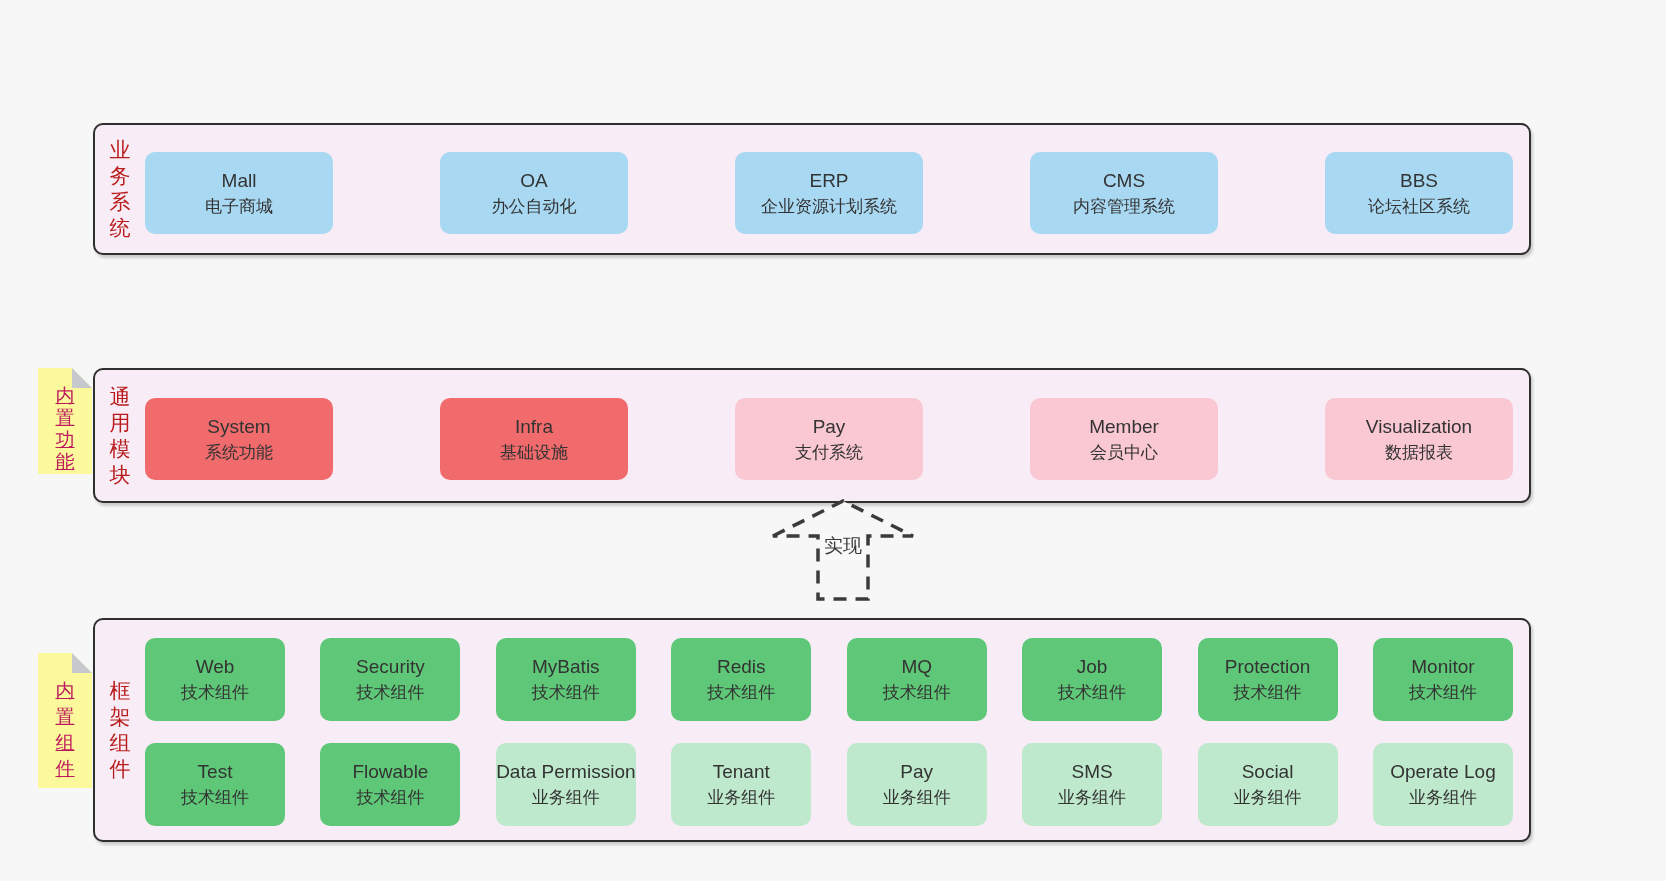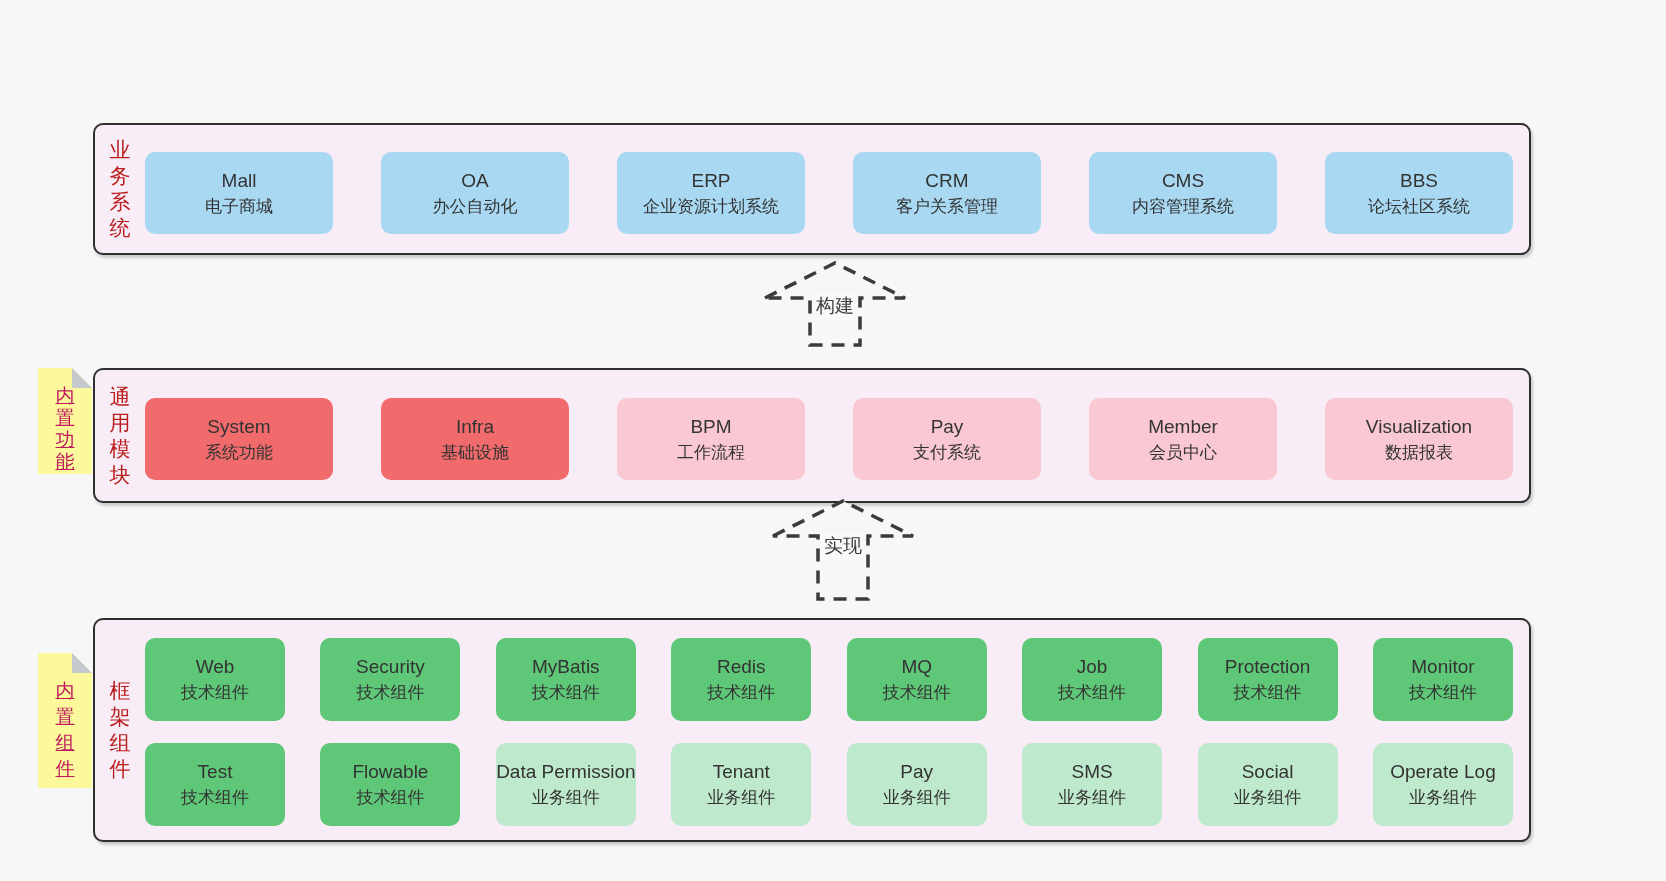--- a/index.html
+++ b/index.html
@@ -92,40 +92,30 @@
         </div>
         <div class="box blue wide">
           <div class="name">OA</div>
           <div class="sub">办公自动化</div>
         </div>
         <div class="box blue wide">
           <div class="name">ERP</div>
           <div class="sub">企业资源计划系统</div>
         </div>
         <div class="box blue wide">
-          <div class="name">CRM</div>
-          <div class="sub">客户关系管理</div>
-        </div>
-        <div class="box blue wide">
           <div class="name">CMS</div>
           <div class="sub">内容管理系统</div>
         </div>
         <div class="box blue wide">
           <div class="name">BBS</div>
           <div class="sub">论坛社区系统</div>
         </div>
       </div>
   </section>
 
-  <div class="arrow" id="arrow-1">
-    <svg width="150" height="88" viewBox="0 0 150 88">
-      <polygon class="arrow-polygon" points="5,38 75,3 145,38 100,38 100,85 50,85 50,38"></polygon>
-    </svg>
-    <span class="arrow-label">构建</span>
-  </div>
 
   <div class="sticky" id="sticky-1">
     <svg width="54" height="106" viewBox="0 0 54 106">
       <polygon points="0,0 34,0 54,20 54,106 0,106" fill="#fbf99c"></polygon>
       <polygon points="34,0 54,20 34,20" fill="#c5c8cc"></polygon>
     </svg>
     <div class="sticky-text">
       <span>内置功能</span>
     </div>
   </div>
@@ -137,24 +127,20 @@
     <div class="row">
         <div class="box red wide">
           <div class="name">System</div>
           <div class="sub">系统功能</div>
         </div>
         <div class="box red wide">
           <div class="name">Infra</div>
           <div class="sub">基础设施</div>
         </div>
         <div class="box pink wide">
-          <div class="name">BPM</div>
-          <div class="sub">工作流程</div>
-        </div>
-        <div class="box pink wide">
           <div class="name">Pay</div>
           <div class="sub">支付系统</div>
         </div>
         <div class="box pink wide">
           <div class="name">Member</div>
           <div class="sub">会员中心</div>
         </div>
         <div class="box pink wide">
           <div class="name">Visualization</div>
           <div class="sub">数据报表</div>

